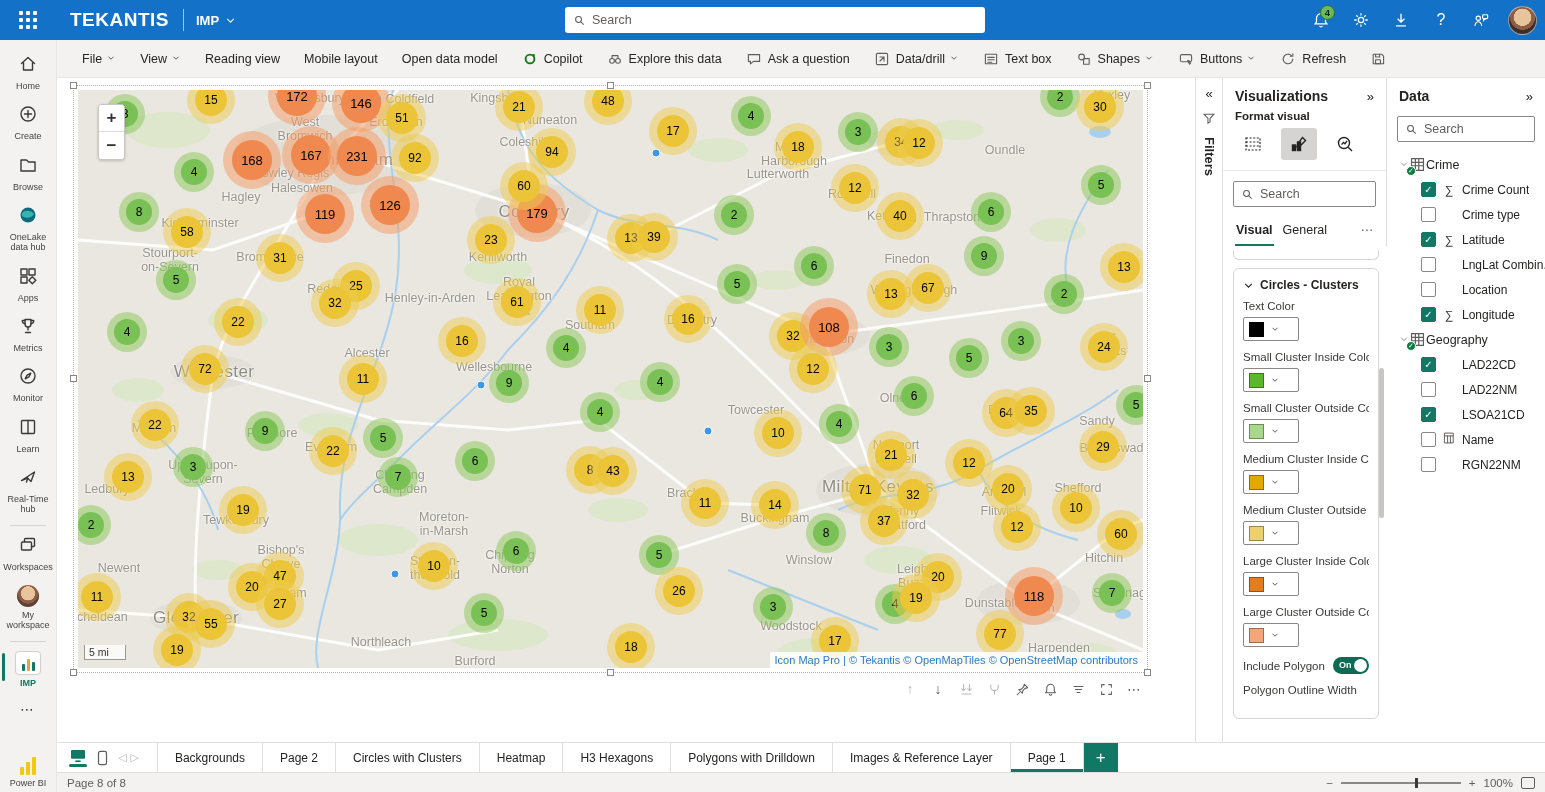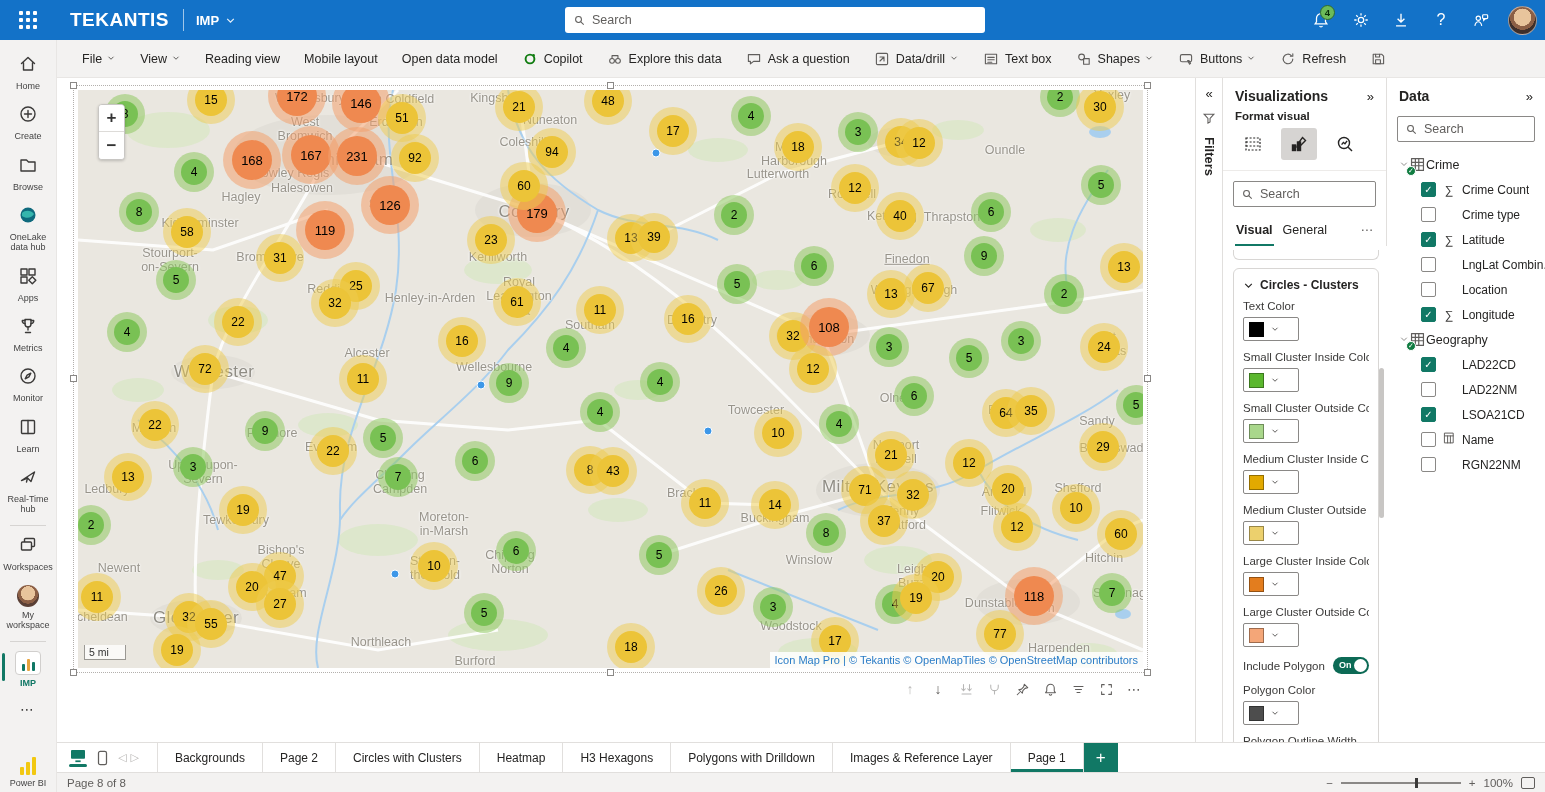--- a/index.html
+++ b/index.html
@@ -527,21 +527,21 @@
           <div class="map-label" style="left: 814px; top: 126px;">Kettering</div>
           <div class="map-label" style="left: 874px; top: 127px;">Thrapston</div>
           <div class="map-label big" style="left: 456px; top: 122px;">Coventry</div>
           <div class="map-label" style="left: 311px; top: 114px;">Solihull</div>
           <div class="map-label" style="left: 420px; top: 167px;">Kenilworth</div>
           <div class="map-label" style="left: 441px; top: 207px;">Royal
 Leamington
 Spa</div>
           <div class="map-label" style="left: 512px; top: 235px;">Southam</div>
           <div class="map-label" style="left: 614px; top: 230px;">Daventry</div>
-          <div class="map-label" style="left: 829px; top: 169px; text-decoration: underline;">Finedon</div>
+          <div class="map-label" style="left: 829px; top: 169px;">Finedon</div>
           <div class="map-label" style="left: 836px; top: 200px;">Wellingborough</div>
           <div class="map-label" style="left: 740px; top: 249px;">Northampton</div>
           <div class="map-label" style="left: 289px; top: 263px;">Alcester</div>
           <div class="map-label big" style="left: 136px; top: 282px;">Worcester</div>
           <div class="map-label" style="left: 416px; top: 277px;">Wellesbourne</div>
           <div class="map-label" style="left: 678px; top: 320px;">Towcester</div>
           <div class="map-label" style="left: 818px; top: 308px;">Olney</div>
           <div class="map-label" style="left: 932px; top: 320px;">Bedford</div>
           <div class="map-label" style="left: 1032px; top: 254px;">St Neots</div>
           <div class="map-label" style="left: 1019px; top: 331px;">Sandy</div>
@@ -647,21 +647,21 @@
           </div>
           <div class="cluster o" style="left: 279px; top: 66px;">
             <div class="in">231</div>
           </div>
           <div class="cluster y" style="left: 337px; top: 68px;">
             <div class="in">92</div>
           </div>
           <div class="cluster o" style="left: 312px; top: 115px;">
             <div class="in">126</div>
           </div>
-          <div class="cluster o" style="left: 247px; top: 140px; text-align: right;">
+          <div class="cluster o" style="left: 247px; top: 124px; text-align: right;">
             <div class="in">119</div>
           </div>
           <div class="cluster o" style="left: 459px; top: 123px;">
             <div class="in">179</div>
           </div>
           <div class="cluster y" style="left: 446px; top: 96px;">
             <div class="in">60</div>
           </div>
           <div class="cluster y" style="left: 777px; top: 98px;">
             <div class="in">12</div>
@@ -887,21 +887,21 @@
           </div>
           <div class="cluster y" style="left: 860px; top: 487px;">
             <div class="in">20</div>
           </div>
           <div class="cluster y" style="left: 202px; top: 486px;">
             <div class="in">47</div>
           </div>
           <div class="cluster y" style="left: 174px; top: 497px;">
             <div class="in">20</div>
           </div>
-          <div class="cluster y" style="left: 643px; top: 501px; text-align: right;">
+          <div class="cluster y" style="left: 601px; top: 501px; text-align: right;">
             <div class="in">26</div>
           </div>
           <div class="cluster o" style="left: 956px; top: 506px;">
             <div class="in">118</div>
           </div>
           <div class="cluster g" style="left: 1034px; top: 503px;">
             <div class="in">7</div>
           </div>
           <div class="cluster y" style="left: 19px; top: 507px;">
             <div class="in">11</div>
@@ -1127,31 +1127,20 @@
       </div>
             </div>
             <div class="toggle-row">
               <span class="fld-label" style="margin-bottom:0">Include Polygon</span>
       <div class="toggle">
                 <span class="t-lbl">On</span>
                 <span class="knob"></span>
               </div>
             </div>
             <div class="fld">
-              <div class="fld-label">Polygon Color</div>
-      <div class="swatchbox">
-        <span class="sw" style="background:#4d4d4d"></span>
-        <span class="ch">
-                  <svg width="10" height="10" viewBox="0 0 20 20" fill="none" stroke="#605e5c" stroke-width="2">
-                    <path d="M5 7.5l5 5 5-5"></path>
-                  </svg>
-                </span>
-      </div>
-            </div>
-            <div class="fld">
               <div class="fld-label">Polygon Outline Width</div>
       </div>
           </div>
       </div>
     </div>
     <div class="vscroll"></div>
   </div>
 
   <div class="datapane">
     <div class="pane-head">

